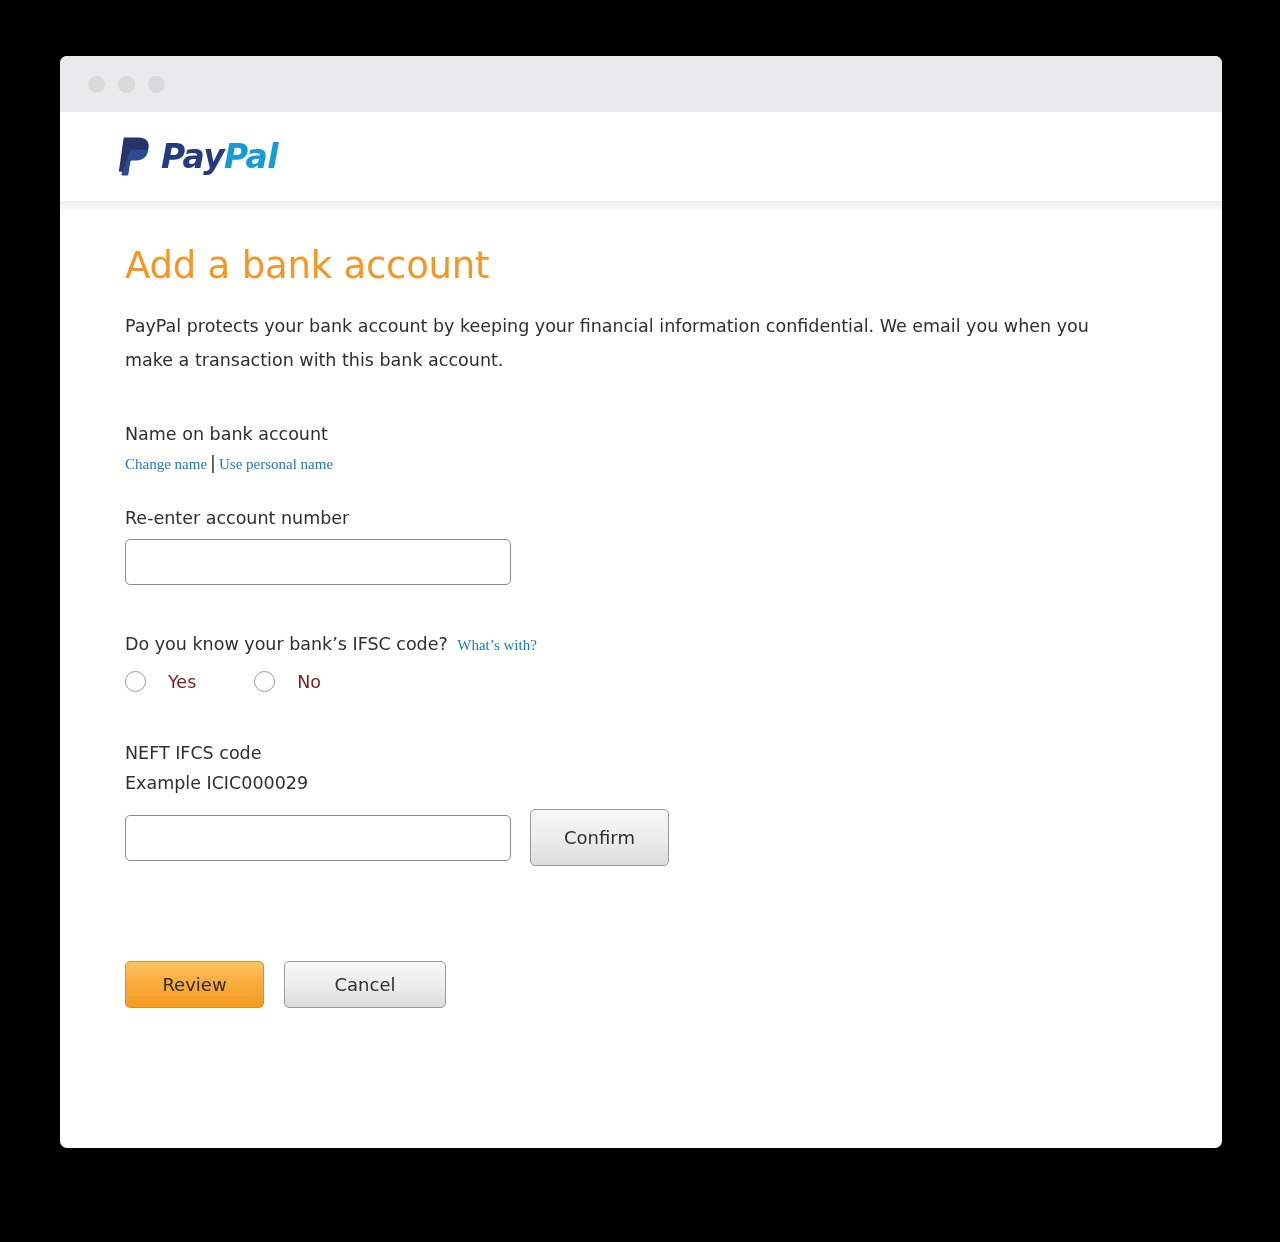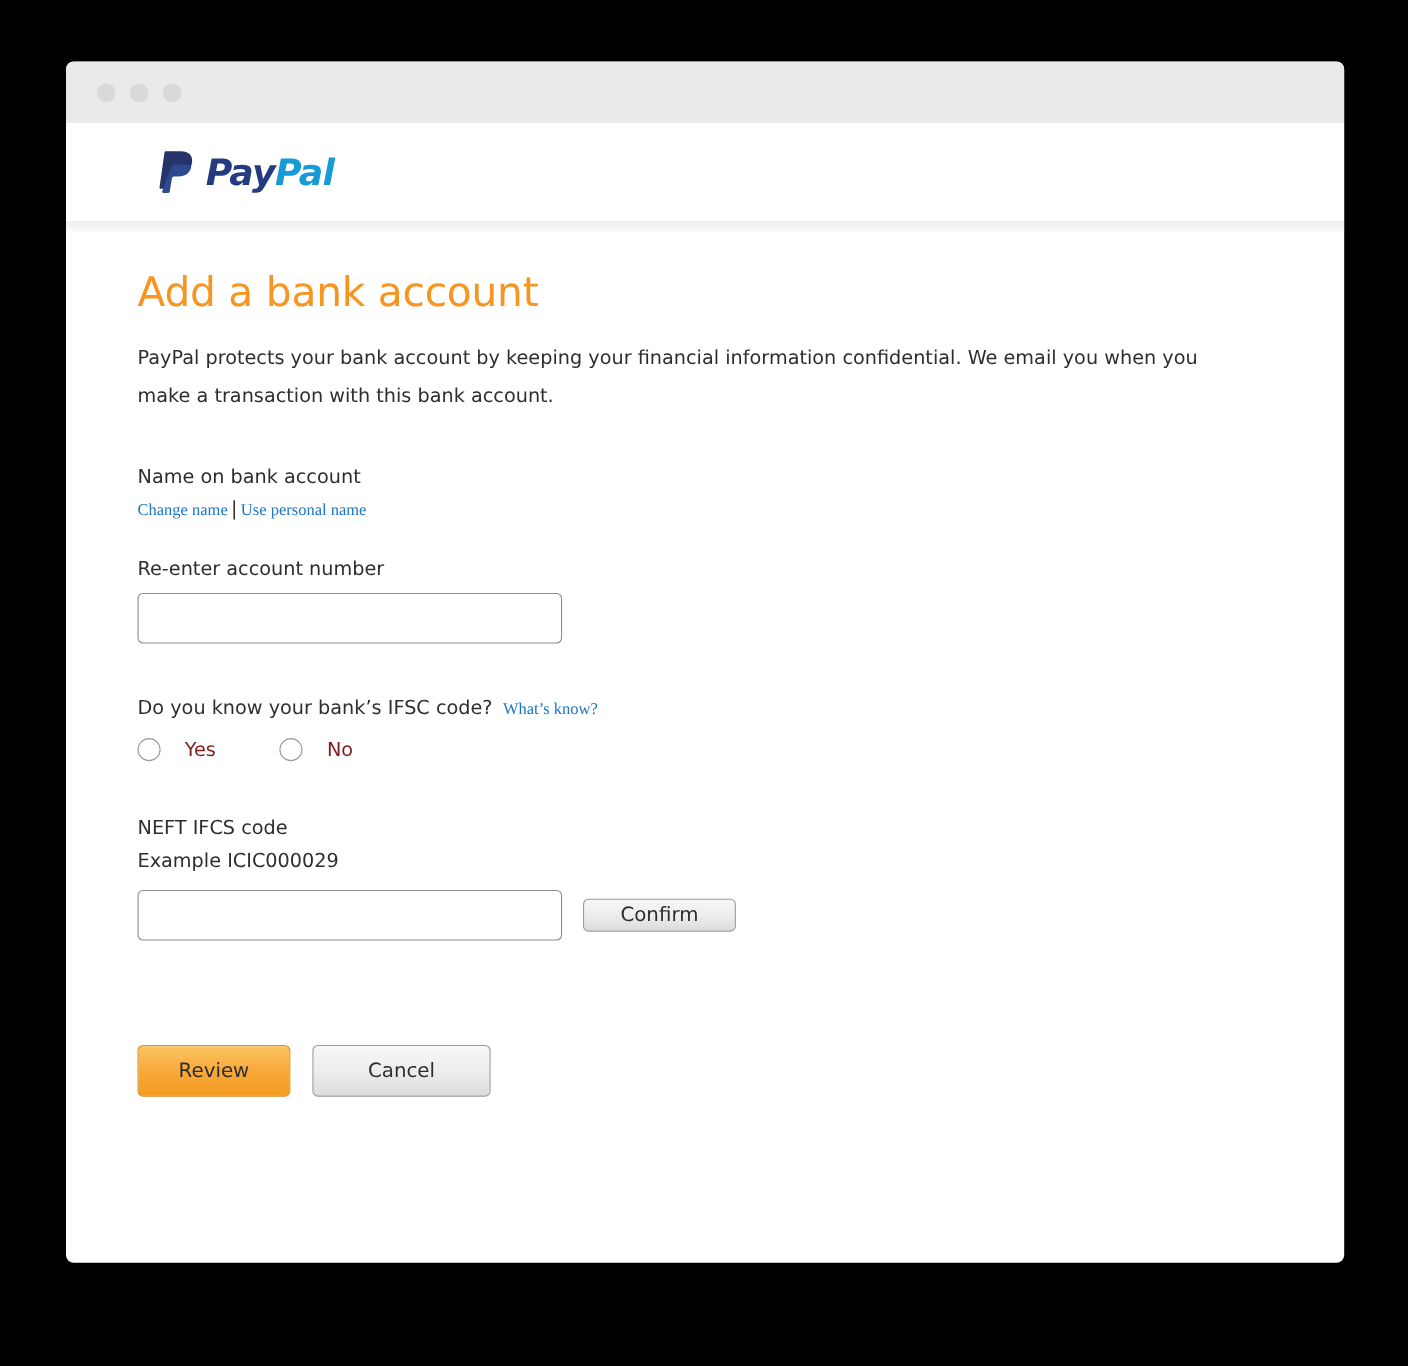--- a/index.html
+++ b/index.html
@@ -41,21 +41,21 @@
     background: #d9d9d9;
     margin-right: 13px;
   }
 
   
   .site-header {
     height: 89px;
     background: #ffffff;
     display: flex;
     align-items: center;
-    padding-left: 84px;
+    padding-left: 58px;
     box-sizing: border-box;
   }
   .logo-wrap {
     display: flex;
     align-items: center;
   }
   .logo-mark {
     width: 34px;
     height: 40px;
     margin-right: 9px;
@@ -191,21 +191,21 @@
     font-family: "DejaVu Sans", sans-serif;
     line-height: 1;
   }
   .btn-grey {
     background: linear-gradient(to bottom, #f7f7f7 0%, #ededed 50%, #dcdcdc 100%);
     border: 1px solid #9a9a9a;
     color: #2c2e2f;
   }
   .btn-confirm {
     width: 139px;
-    height: 30px;
+    height: 57px;
     margin-left: 19px;
   }
 
   .action-row {
     display: flex;
     align-items: center;
     margin-top: 95px;
   }
   .btn-review {
     width: 139px;
@@ -261,21 +261,21 @@
 
 
       <div class="group">
         <label class="field-label">Re-enter account number</label>
         <input class="text-input" type="text" value="" style="">
       </div>
 
       <div class="question-row">
         <div>
           <span class="field-label">Do you know your bank’s IFSC code?</span>
-          <a class="link" style="margin-left:5px;">What’s know?</a>
+          <a class="link" style="margin-left:5px;">What’s with?</a>
         </div>
         <div class="radio-row">
           <div class="radio-opt">
             <span class="radio"></span>
             <span class="radio-label">Yes</span>
           </div>
           <div class="radio-opt">
             <span class="radio"></span>
             <span class="radio-label">No</span>
           </div>

